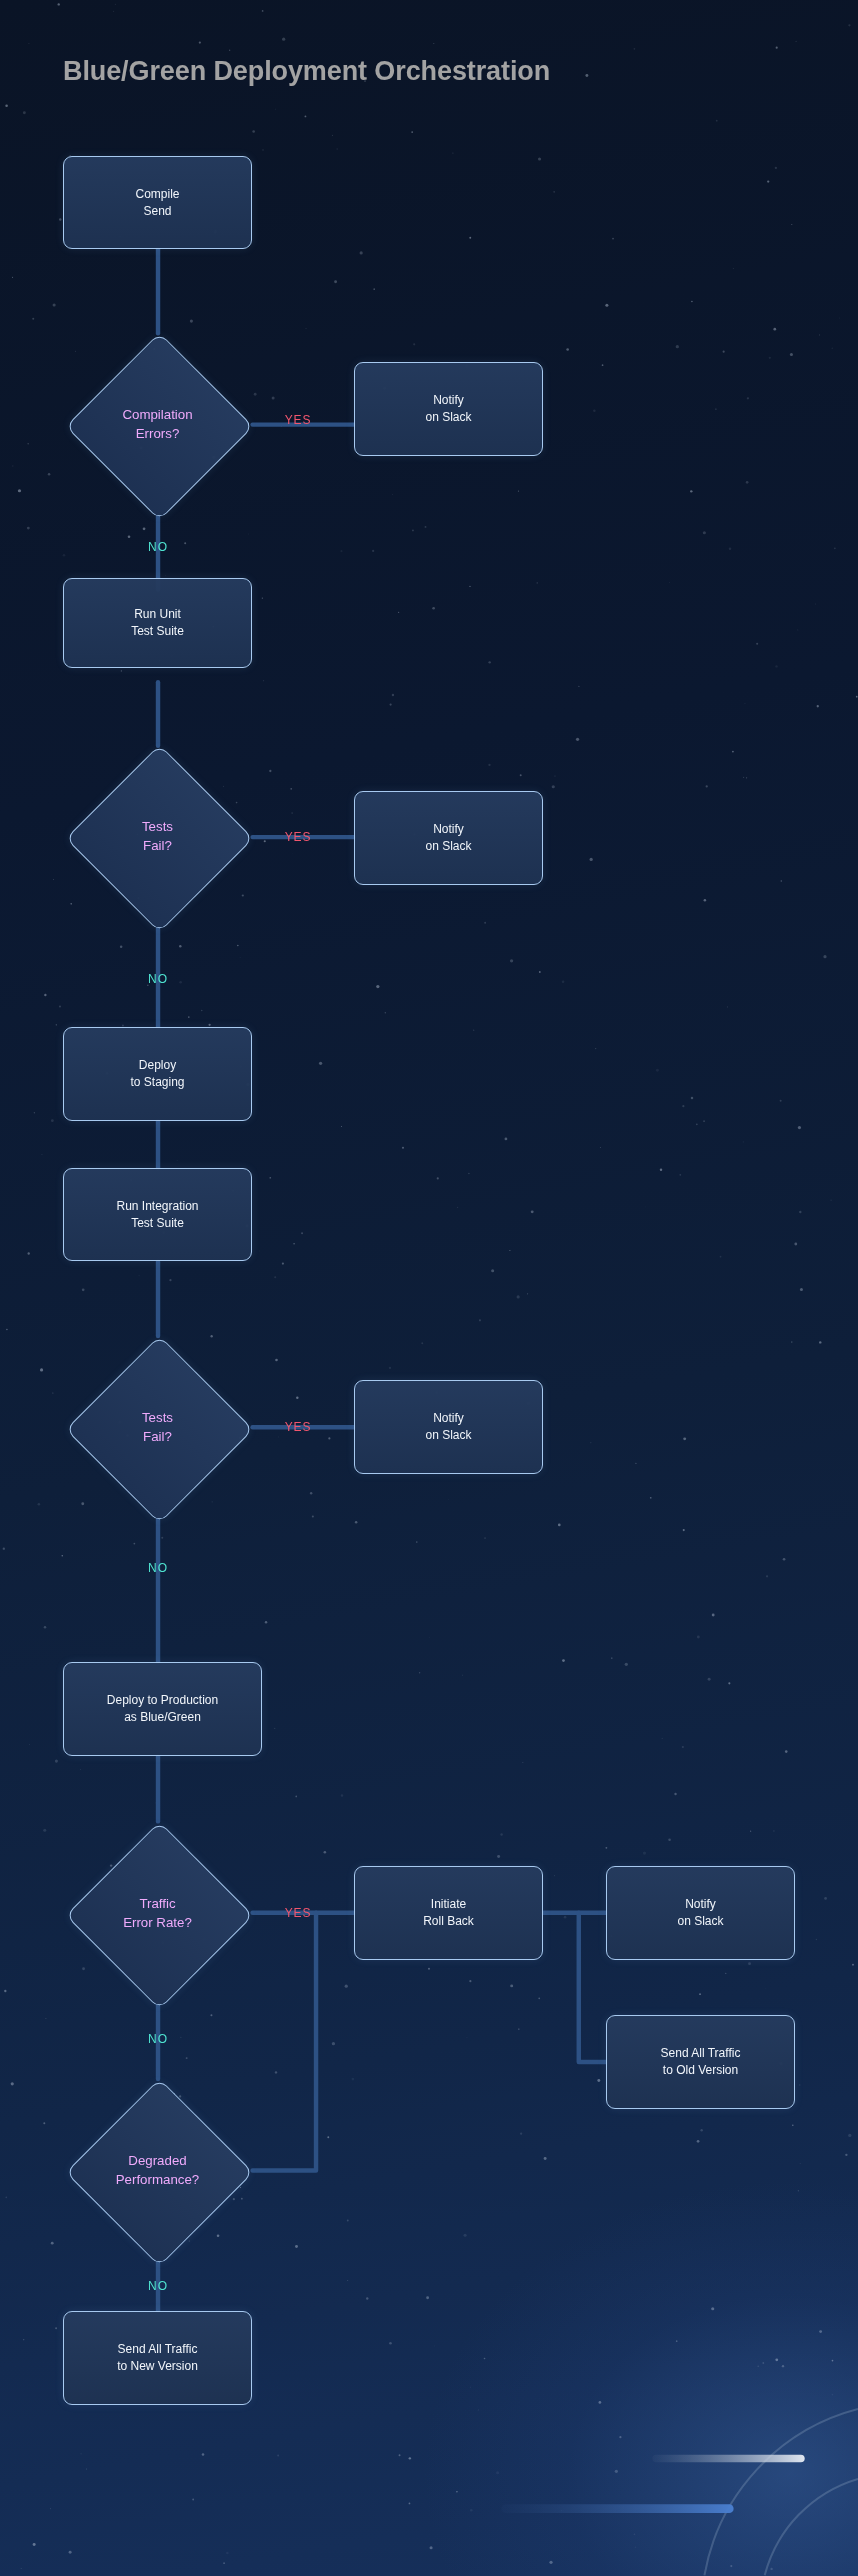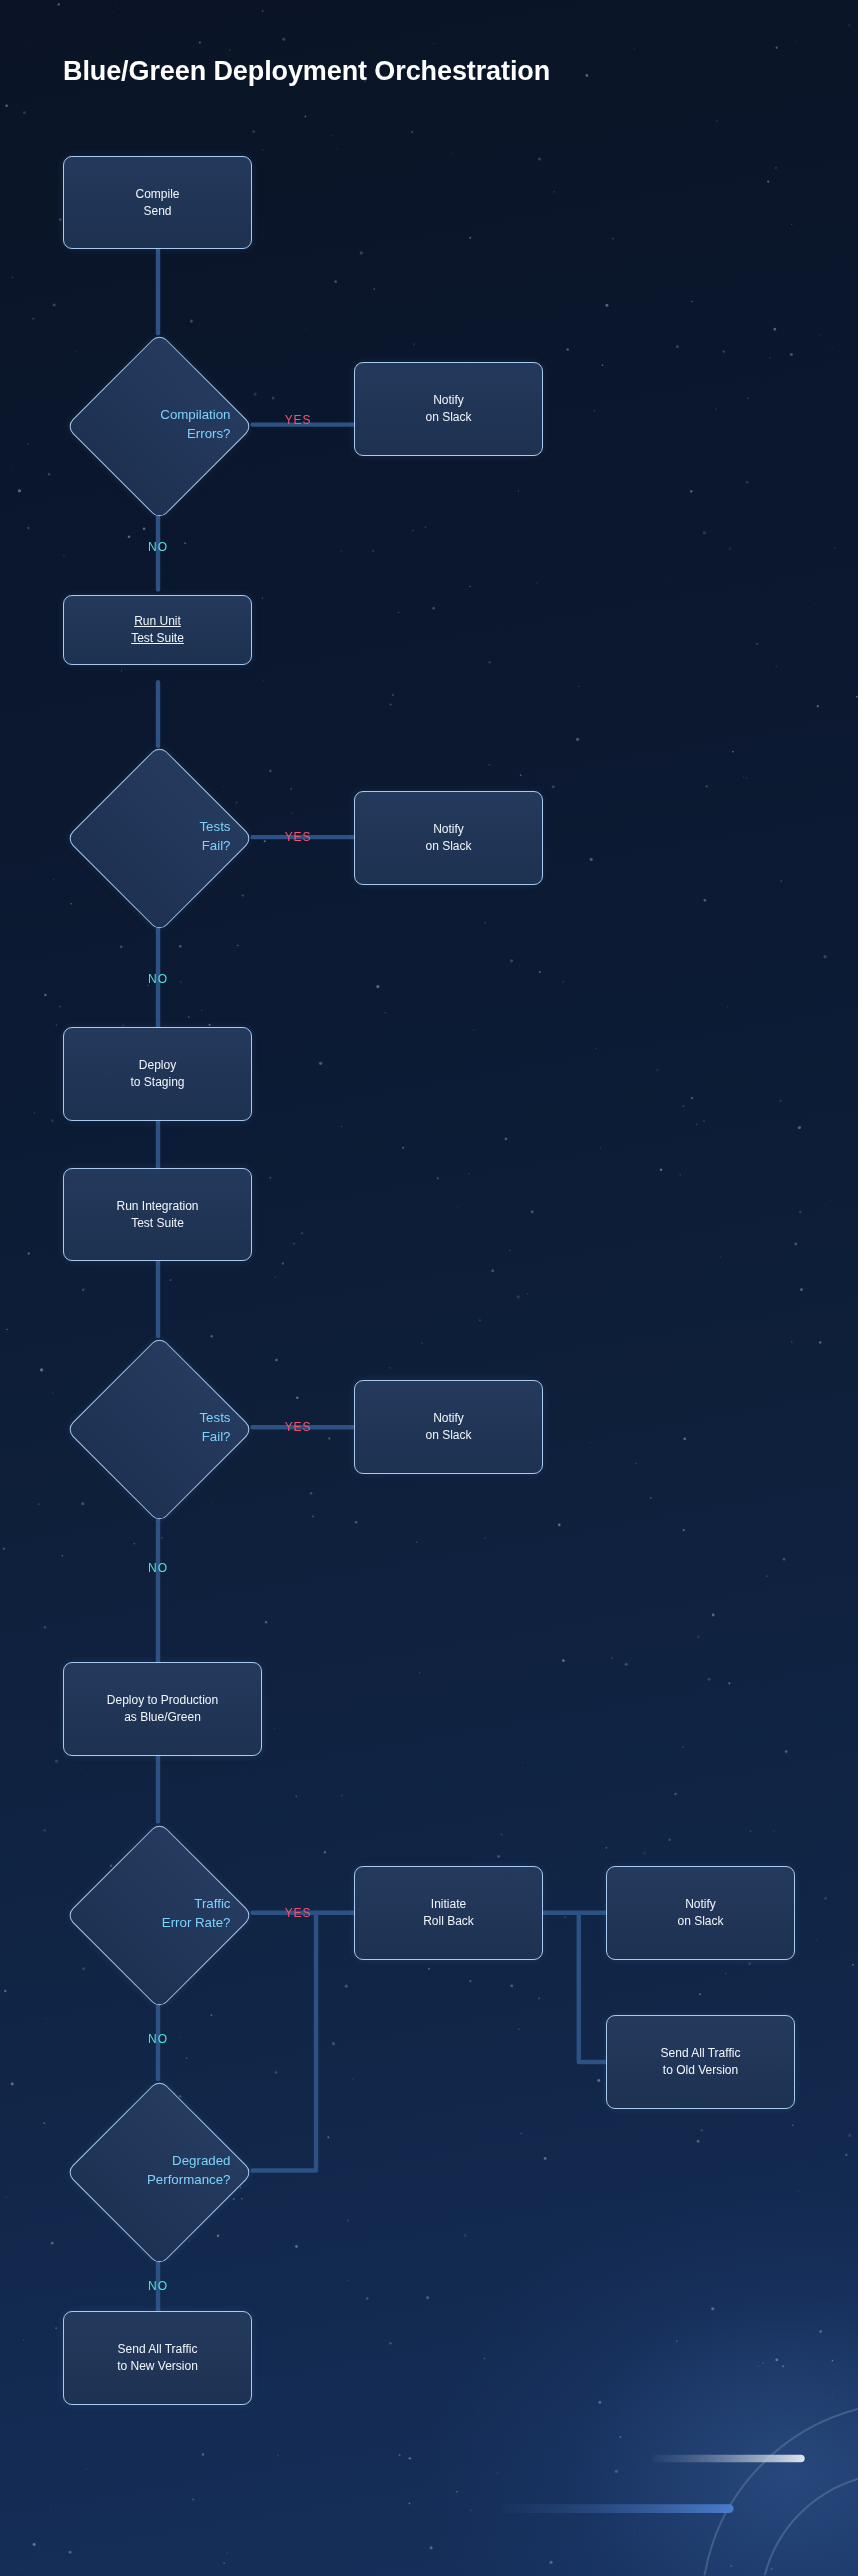--- a/index.html
+++ b/index.html
@@ -20,21 +20,21 @@
     background:radial-gradient(ellipse 495px 394px at 92% 96%, rgba(70,115,185,0.38) 0%, rgba(40,75,140,0.16) 45%, rgba(0,0,0,0) 74%);
   }
   #starfield{position:absolute;inset:0;z-index:2;pointer-events:none;}
   #deco{position:absolute;inset:0;z-index:3;pointer-events:none;}
   #edges{position:absolute;inset:0;z-index:4;pointer-events:none;}
   #nodes{position:absolute;inset:0;z-index:5;}
 
   .title{
     position:absolute;
     left:63px;top:56px;
-    font-size:27px;font-weight:bold;color:#ffffff;
+    font-size:27px;font-weight:bold;color:#a3a3a3;
     letter-spacing:-0.1px;
     z-index:6;
   }
 
   .node{
     position:absolute;
     box-sizing:border-box;
     display:flex;align-items:center;justify-content:center;
     text-align:center;
     color:#f2f6fb;
@@ -58,21 +58,21 @@
     width:131px;height:131px;
     margin-left:-65px;margin-top:-65px;
     transform:rotate(45deg);
     border:1.4px solid #a8caf0;
     border-radius:10.2px;
     background:linear-gradient(180deg, rgba(38,60,96,0.96) 0%, rgba(30,50,84,0.96) 100%);
     box-shadow:0 0 9px rgba(120,170,230,0.12);
   }
   .diamond-label{
     position:relative;z-index:2;
-    color:#7dd3fc;font-size:13.3px;line-height:1.38;text-align:right;
+    color:#f0abfc;font-size:13.3px;line-height:1.38;text-align:center;
     width:146px;
   }
   .edge-label{
     position:absolute;
     font-size:12px;
     font-weight:normal;
     letter-spacing:0.9px;
     z-index:6;
     white-space:nowrap;
   }
@@ -566,21 +566,21 @@
         <div>Compilation</div>
         <div>Errors?</div>
       </div>
     </div>
     <div class="node proc" style="left: 354px; top: 362px; width: 189px; height: 94px;">
       <div>
         <div>Notify</div>
         <div>on Slack</div>
       </div>
     </div>
-    <div class="node proc" style="left: 63px; top: 595px; width: 189px; height: 70px; text-decoration: underline;">
+    <div class="node proc" style="left: 63px; top: 578px; width: 189px; height: 90px;">
       <div>
         <div>Run Unit</div>
         <div>Test Suite</div>
       </div>
     </div>
     <div class="diamond-wrap" style="left: 63px; top: 745px; width: 189px; height: 183px;">
       <div class="diamond-shape"></div>
       <div class="diamond-label">
         <div>Tests</div>
         <div>Fail?</div>

